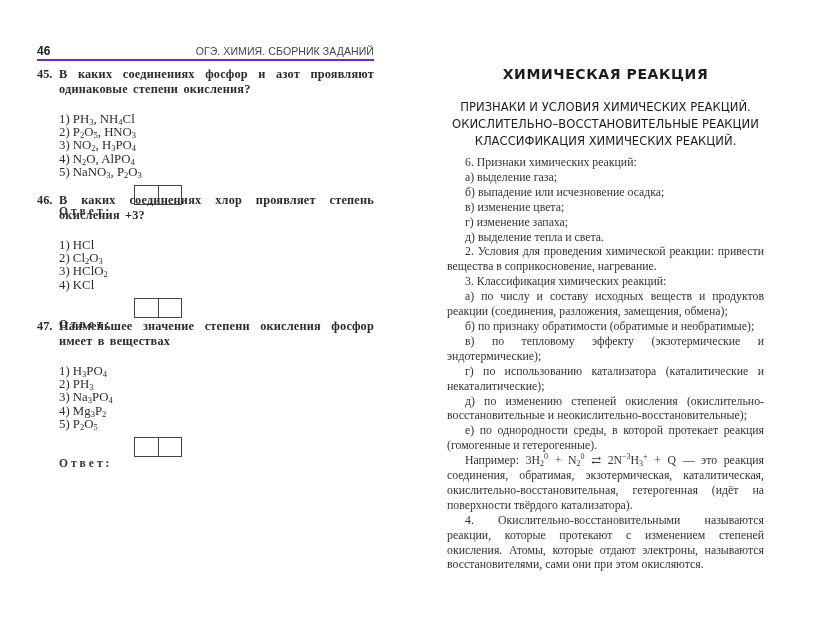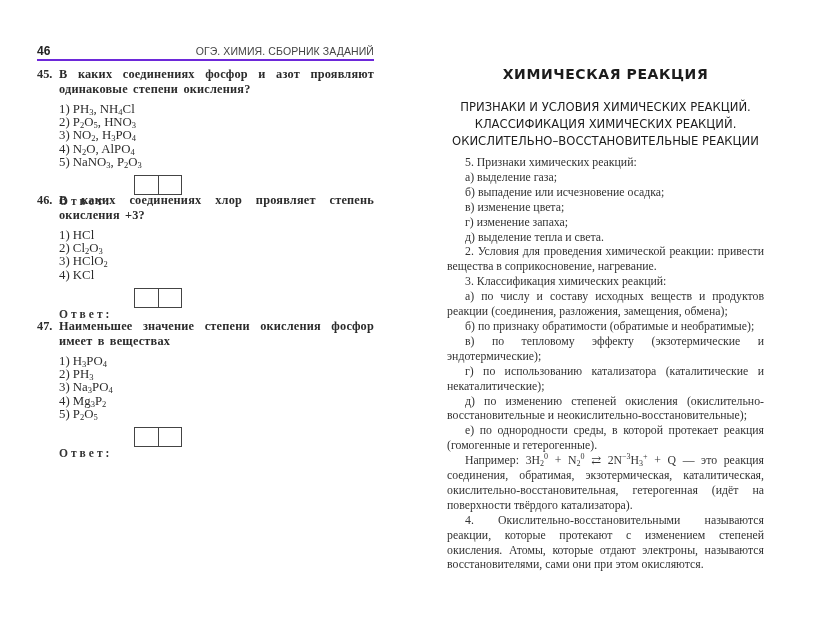--- a/index.html
+++ b/index.html
@@ -9,21 +9,21 @@
   #right{left:447px;width:317px;}
 
   .running-head{position:absolute;top:44px;left:0;width:337px;height:15px;border-bottom:2px solid #6d28d9;font-family:"Liberation Sans","DejaVu Sans",sans-serif;}
   .page-num{position:absolute;left:0;top:0;font-weight:bold;font-size:12px;color:#222;}
   .book-title{position:absolute;right:0;top:1px;font-size:10.5px;color:#444;letter-spacing:0.1px;}
 
   .task{position:absolute;left:0;width:337px;font-family:"Liberation Serif","DejaVu Serif",serif;font-size:12.3px;line-height:14.5px;}
   .task-head{position:relative;padding-left:22px;text-align:justify;text-align-last:left;}
   .task-num{position:absolute;left:0;top:0;font-weight:bold;}
   .task-q{font-weight:bold;letter-spacing:0.2px;word-spacing:2px;}
-  .options{margin-top:7px;padding-left:22px;}
+  .options{margin-top:17px;padding-left:22px;}
   .opt{line-height:13.2px;font-size:12.8px;}
   .opt sub{font-size:8.5px;vertical-align:-2px;line-height:0;}
   .answer{margin-top:6px;padding-left:22px;height:20px;position:relative;}
   .answer-label{position:absolute;left:22px;top:19px;letter-spacing:3px;font-size:11.5px;font-weight:bold;color:#333;}
   .answer-box{position:absolute;left:97px;top:0;width:46px;height:18px;border:1px solid #444;display:flex;}
   .answer-cell{flex:1;height:18px;}
   .answer-cell+.answer-cell{border-left:1px solid #444;}
 
   .sect-title{position:absolute;top:66px;left:0;width:317px;text-align:center;font-family:"DejaVu Sans","Liberation Sans",sans-serif;font-weight:bold;font-size:14px;letter-spacing:0.6px;color:#1c1c1c;}
   .sect-sub{position:absolute;top:99px;left:0;width:317px;text-align:center;font-family:"DejaVu Sans","Liberation Sans",sans-serif;font-weight:normal;font-size:11.6px;line-height:17px;color:#1c1c1c;}
@@ -102,25 +102,25 @@
         <div class="answer-cell"></div>
       </div>
     </div>
   </div>
 </div>
 
 <div class="page" id="right">
   <div class="sect-title">ХИМИЧЕСКАЯ РЕАКЦИЯ</div>
   <div class="sect-sub">
     <div>ПРИЗНАКИ И УСЛОВИЯ ХИМИЧЕСКИХ РЕАКЦИЙ.</div>
+    <div>ОКИСЛИТЕЛЬНО–ВОССТАНОВИТЕЛЬНЫЕ РЕАКЦИИ</div>
     <div>КЛАССИФИКАЦИЯ ХИМИЧЕСКИХ РЕАКЦИЙ.</div>
-    <div>ОКИСЛИТЕЛЬНО–ВОССТАНОВИТЕЛЬНЫЕ РЕАКЦИИ</div>
   </div>
   <div class="body-text">
-      <p class="par"><span>5. Признаки химических реакций:</span></p>
+      <p class="par"><span>6. Признаки химических реакций:</span></p>
       <p class="par"><span>а) выделение газа;</span></p>
       <p class="par"><span>б) выпадение или исчезновение осадка;</span></p>
       <p class="par"><span>в) изменение цвета;</span></p>
       <p class="par"><span>г) изменение запаха;</span></p>
       <p class="par"><span>д) выделение тепла и света.</span></p>
       <p class="par"><span>2. Условия для проведения химической реакции: привести вещества в соприкосновение, нагревание.</span></p>
       <p class="par"><span>3. Классификация химических реакций:</span></p>
       <p class="par"><span>а) по числу и составу исходных веществ и продуктов реакции (соединения, разложения, замещения, обмена);</span></p>
       <p class="par"><span>б) по признаку обратимости (обратимые и необратимые);</span></p>
       <p class="par"><span>в) по тепловому эффекту (экзотермические и эндотермические);</span></p>

